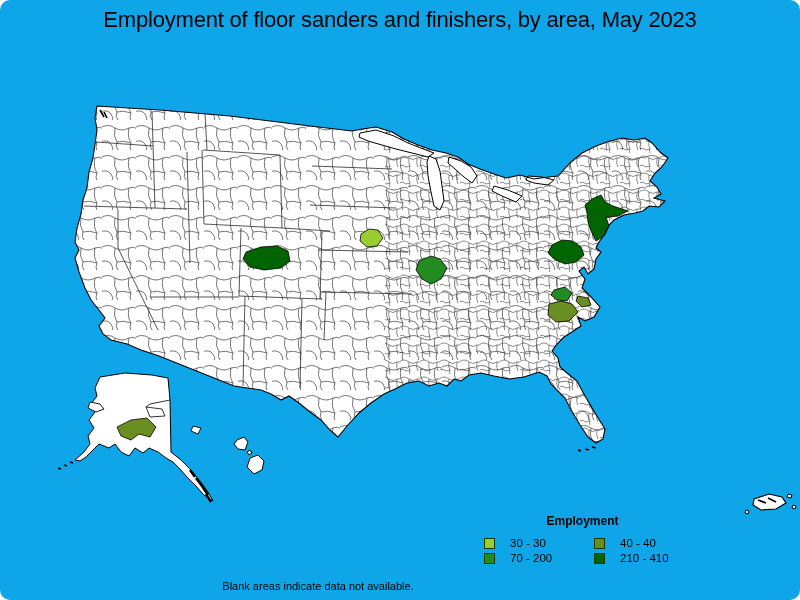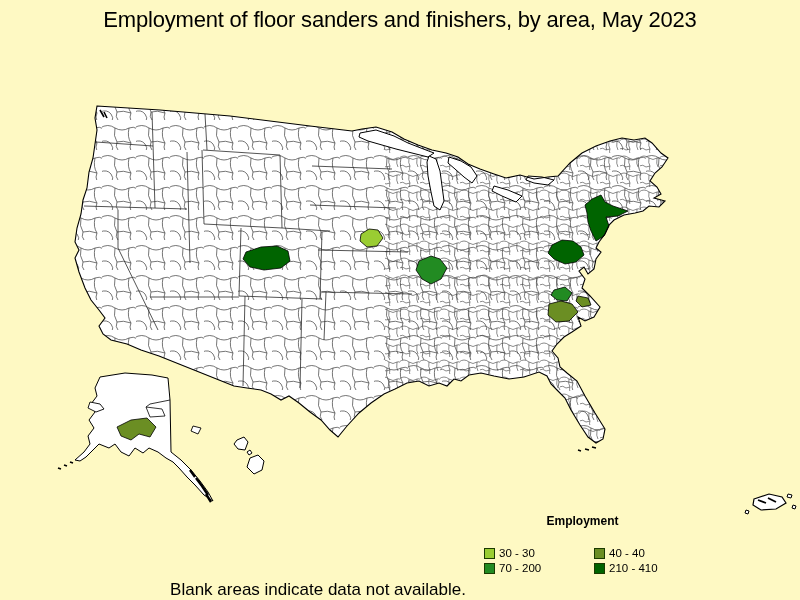--- a/index.html
+++ b/index.html
@@ -4,62 +4,62 @@
 <style>
   html, body {
     margin: 0;
     padding: 0;
     width: 800px;
     height: 600px;
     background: #ffffff;
     overflow: hidden;
     font-family: "Liberation Sans", sans-serif;
   }
-  .stage { position: relative; width: 800px; height: 600px; background: #fef9c3; }
+  .stage { position: relative; width: 800px; height: 600px; background: #0ea5e9; border-radius: 10px; }
   .map-title {
     position: absolute;
     top: 7px; left: 0; width: 800px;
     text-align: center;
     font-size: 22px;
     letter-spacing: -0.2px;
     color: #000;
     white-space: nowrap;
   }
   svg.map-canvas { position: absolute; top: 0; left: 0; }
   .legend {
     position: absolute;
     left: 470px; top: 514px; width: 225px;
   }
   .legend-title {
     font-weight: bold;
     font-size: 12px;
     text-align: center;
-    margin-bottom: 19px;
+    margin-bottom: 9px;
     color: #000;
   }
   .legend-grid {
     display: grid;
     grid-template-columns: 110px 105px;
     row-gap: 3px;
     padding-left: 14px;
   }
   .legend-item {
     display: flex;
     align-items: center;
-    gap: 4px;
+    gap: 15px;
     font-size: 11.5px;
     color: #000;
     white-space: nowrap;
   }
   .legend-item svg { display: block; }
   .footnote {
     position: absolute;
     top: 580px; left: 0; width: 636px;
     text-align: center;
-    font-size: 17px;
+    font-size: 11px;
     color: #000;
   }
 </style>
 </head>
 <body>
 
 <div class="stage">
 
   <div class="map-title">Employment of floor sanders and finishers, by area, May 2023</div>
 

